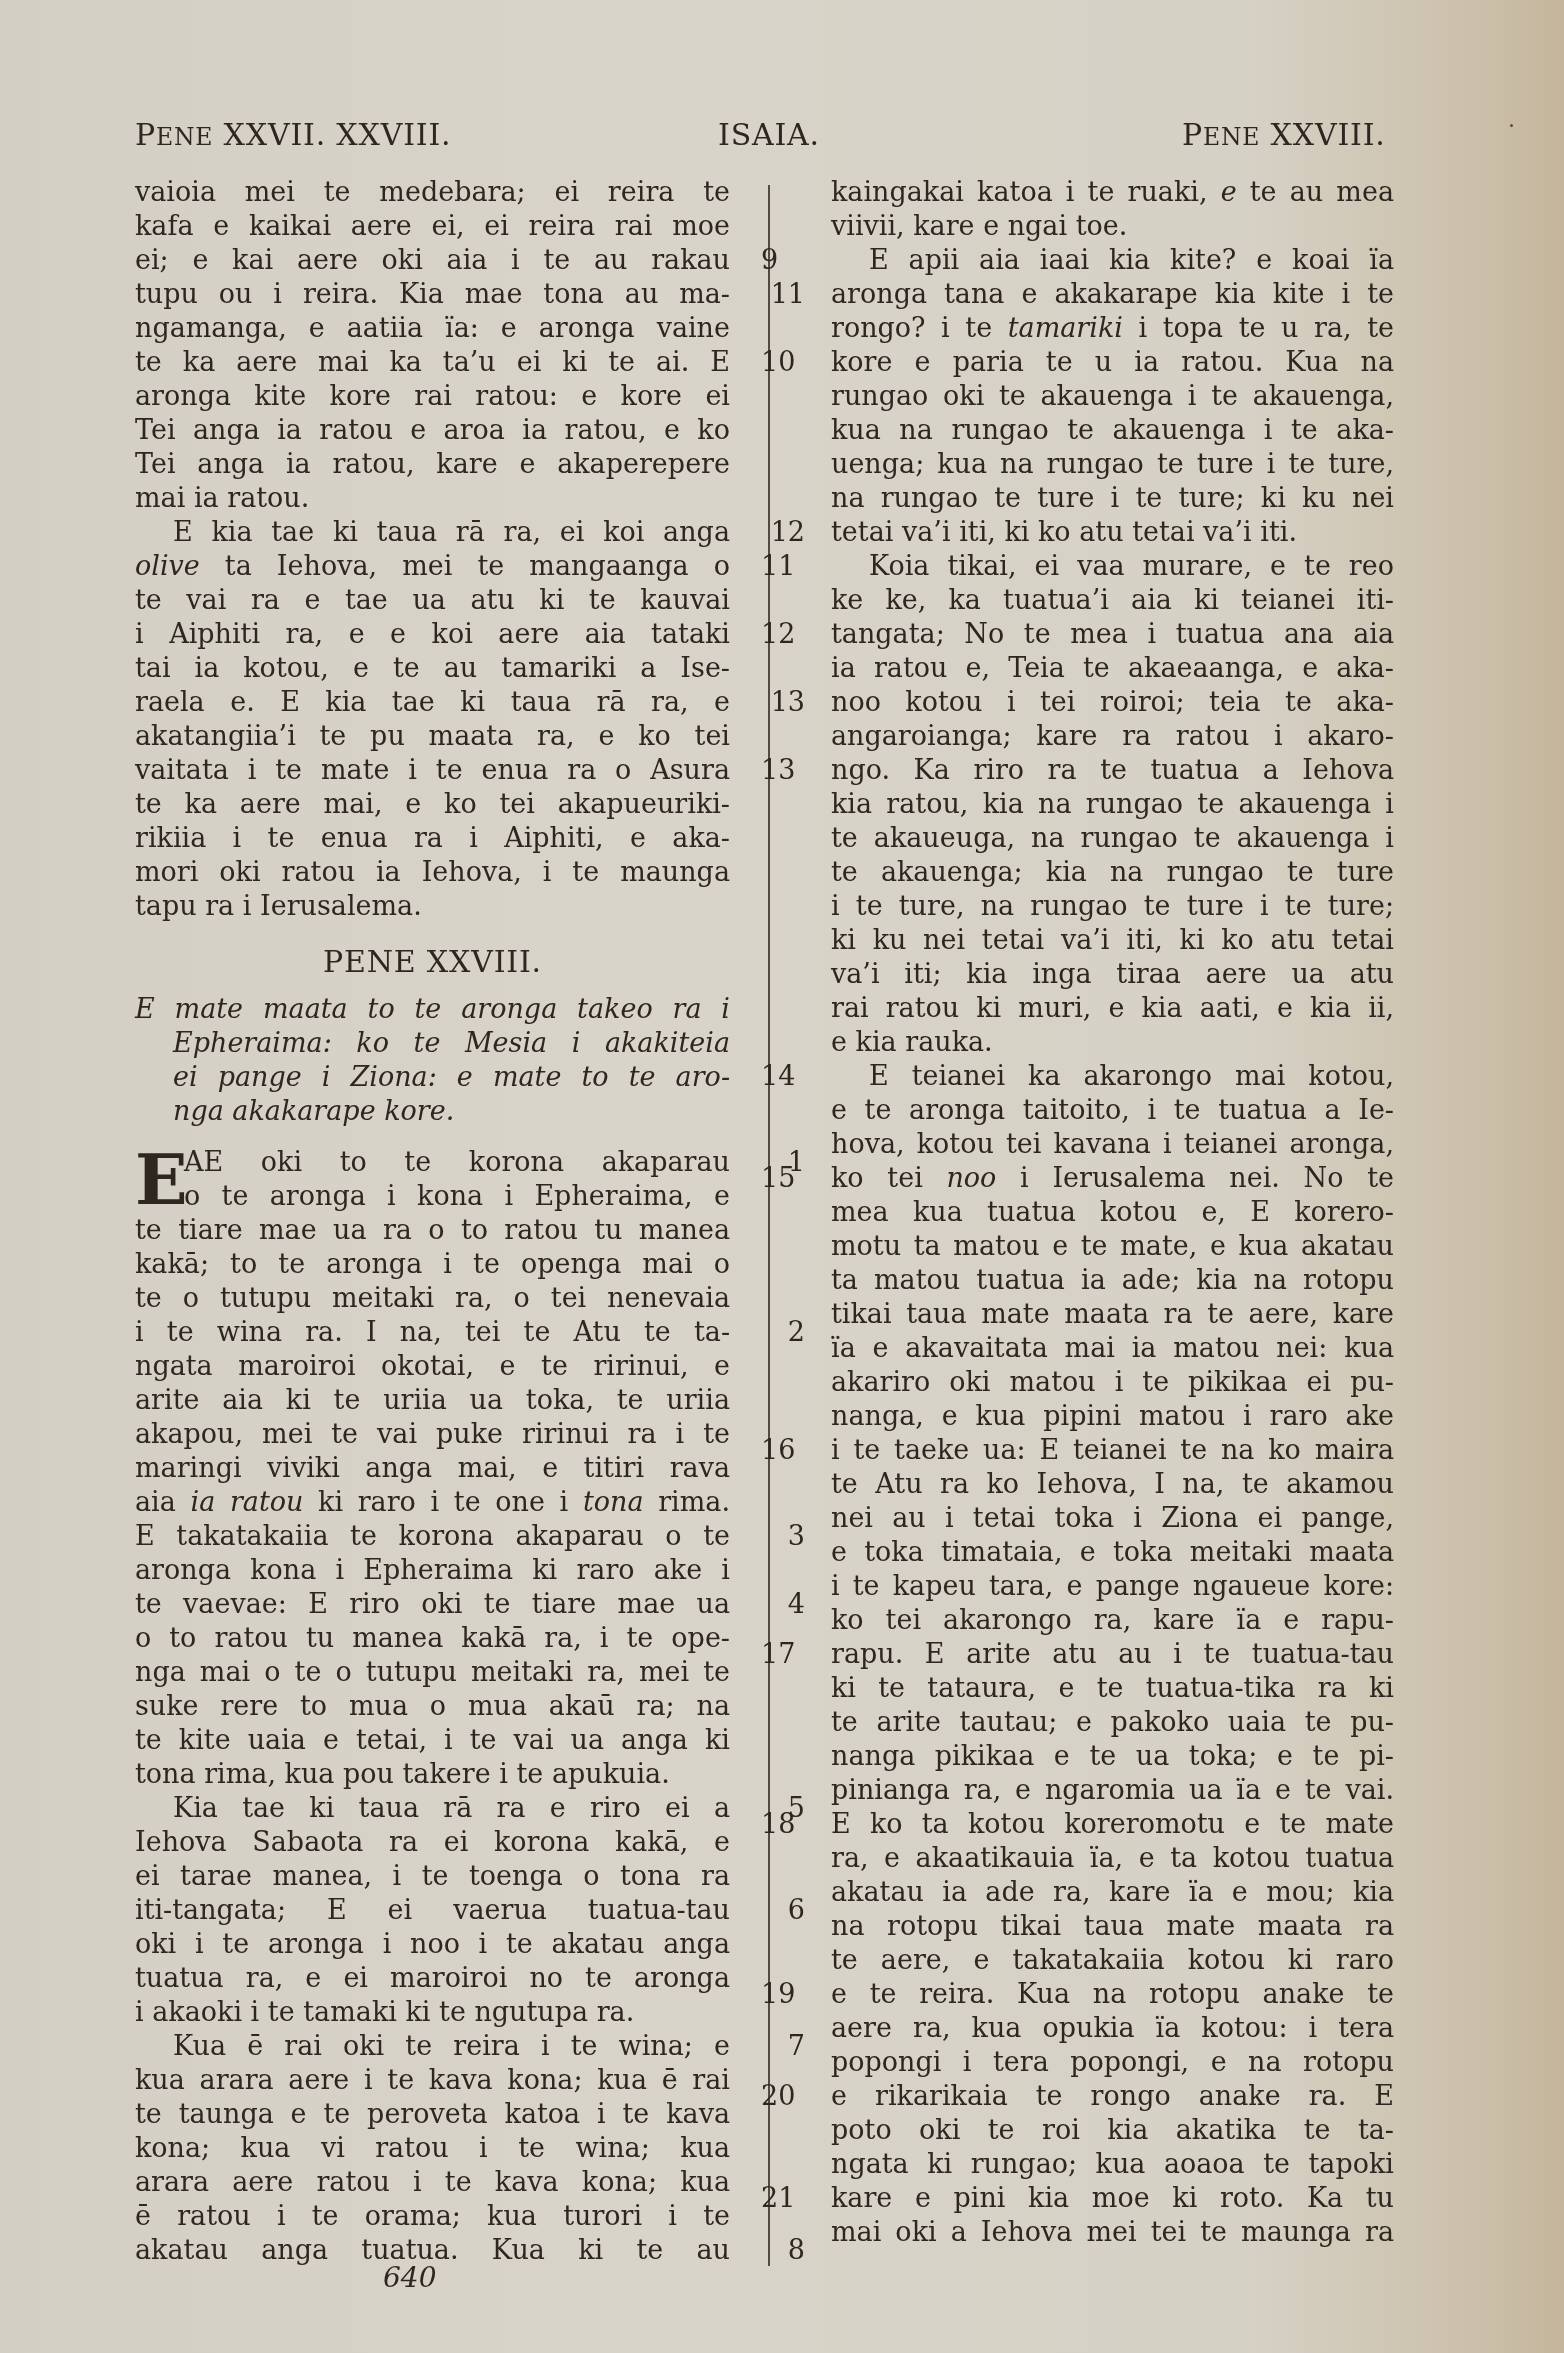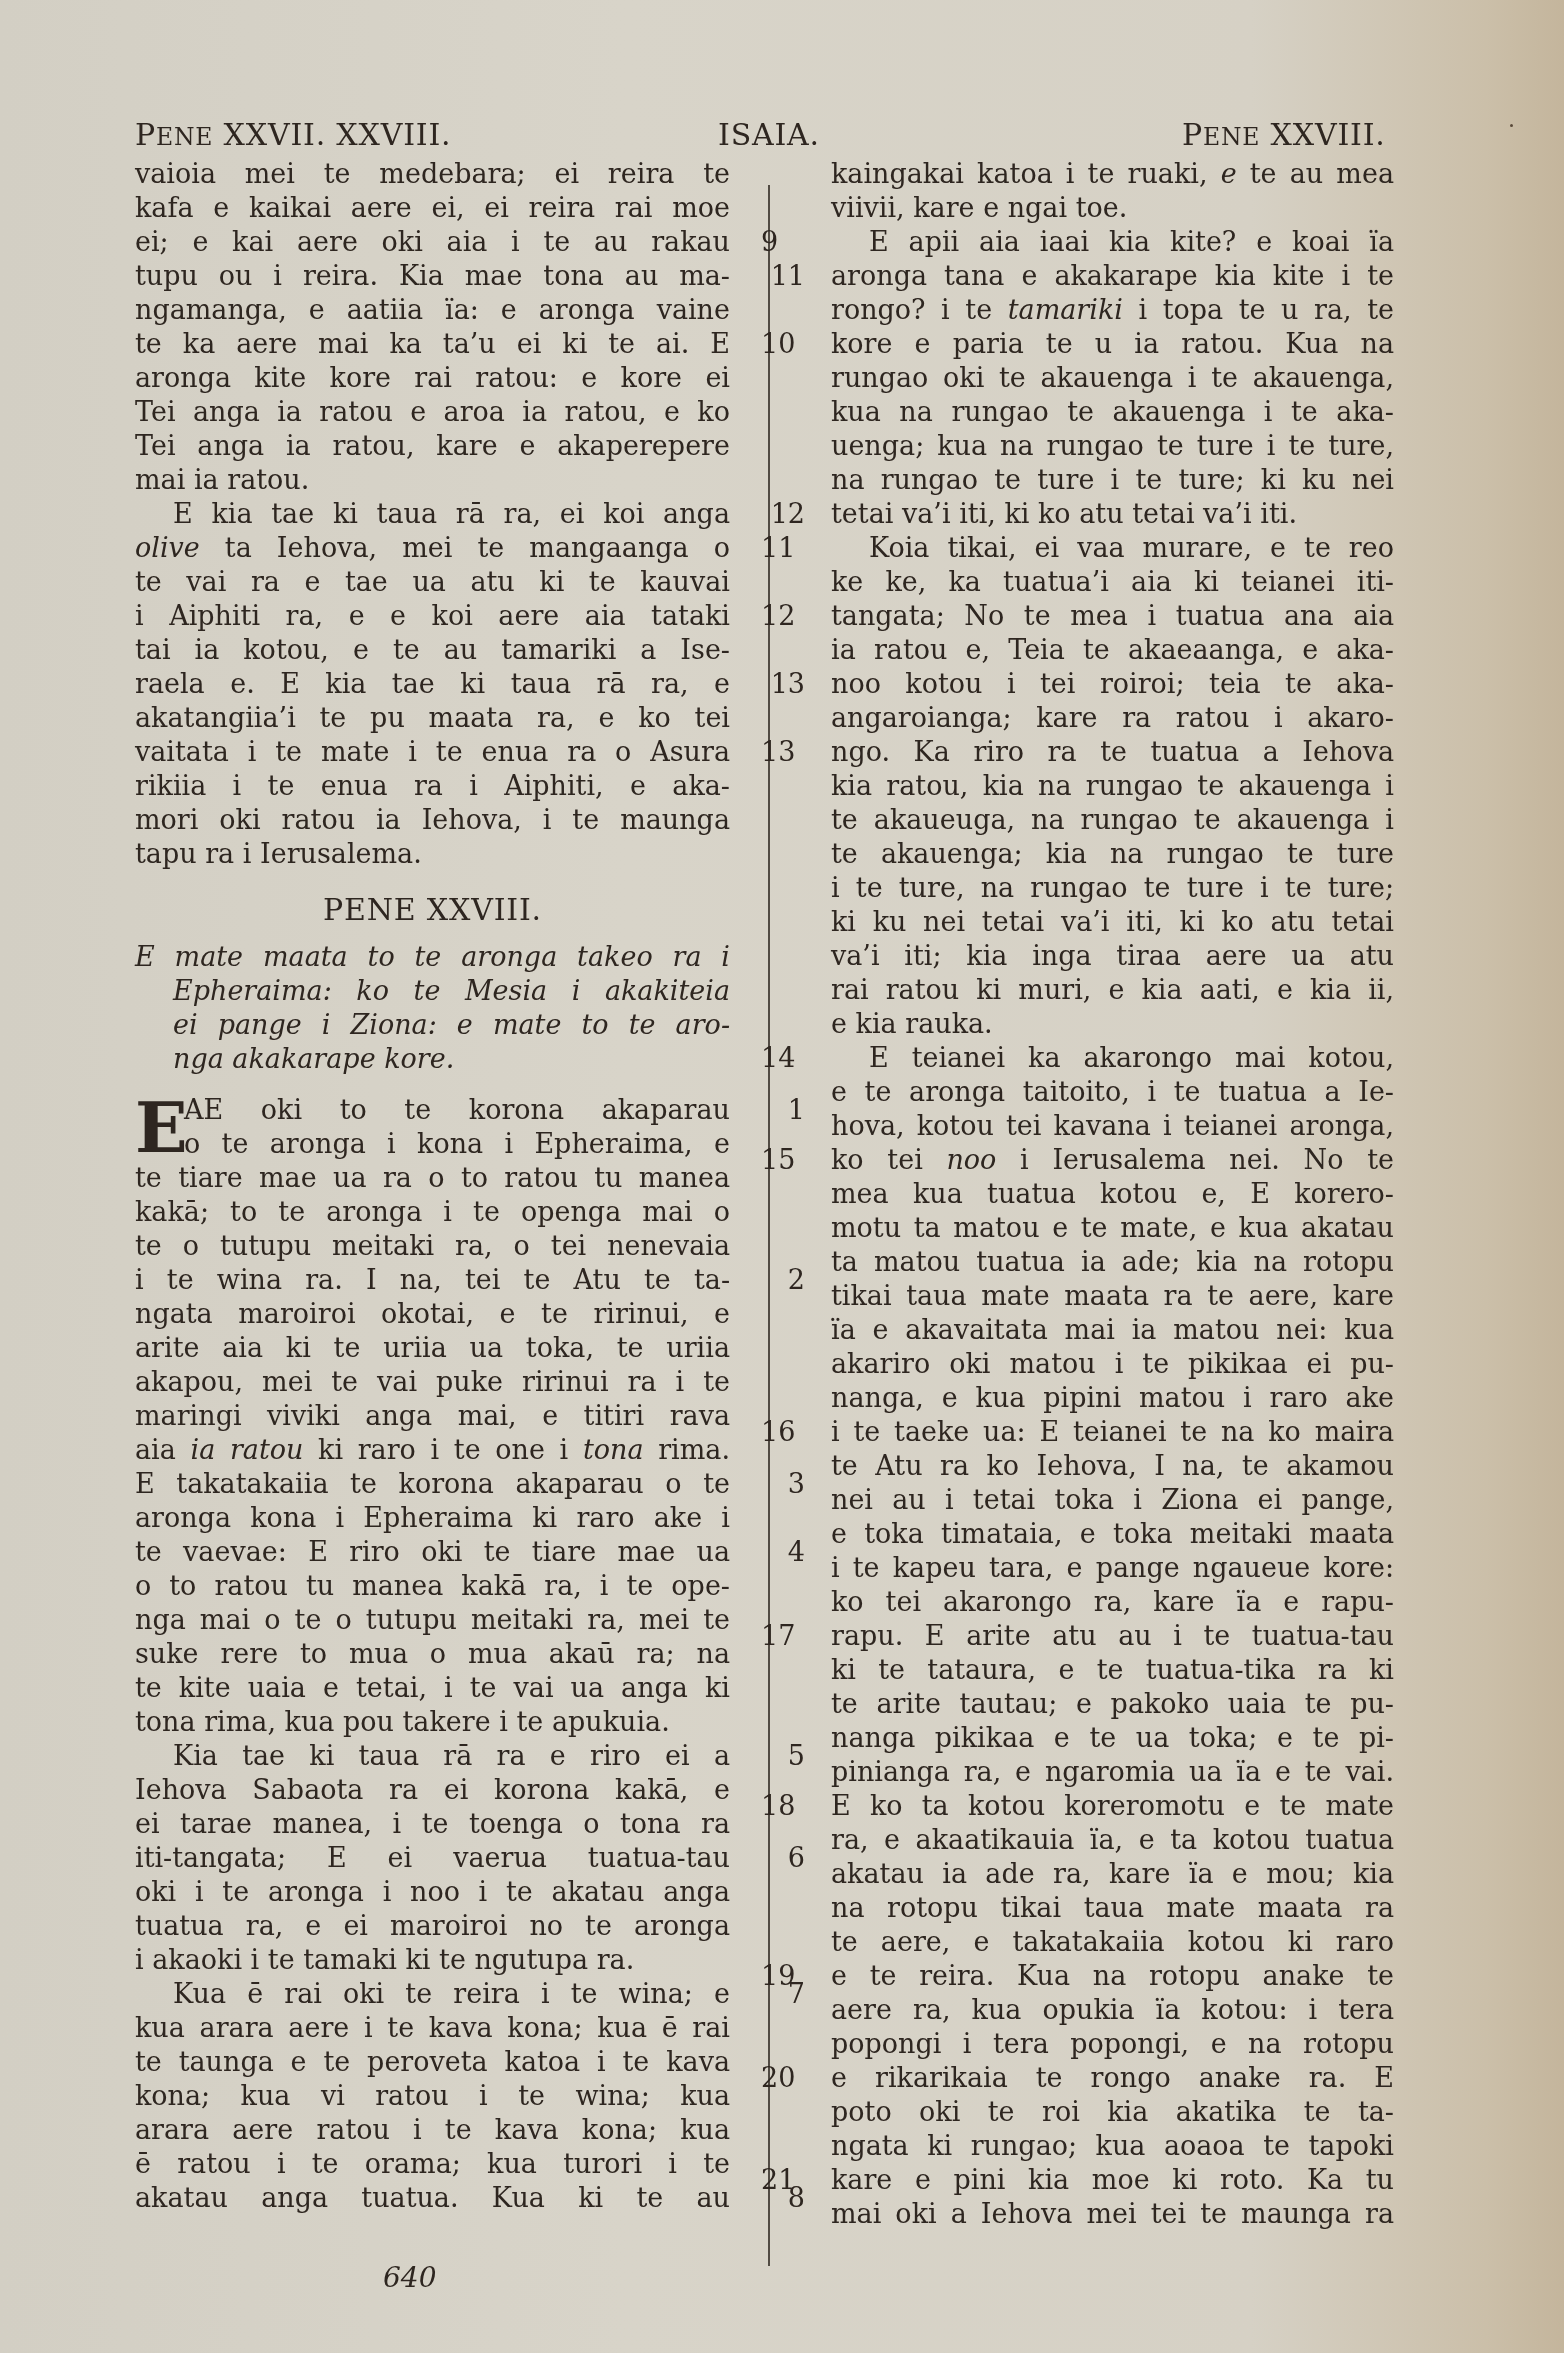--- a/index.html
+++ b/index.html
@@ -10,21 +10,21 @@
     color:#2e2620;
     position:relative;
   }
   .page { position:absolute; left:0; top:0; width:1565px; height:2272px; }
   .hdr { position:absolute; top:117px; font-size:30px; letter-spacing:0.8px; white-space:nowrap; }
   .hdr .sc { font-size:23.5px; }
   #hdr-left { left:135px; }
   #hdr-center { left:718px; }
   #hdr-right { left:1182px; }
   .divider { position:absolute; left:768px; top:185px; width:1.6px; height:2081px; background:#3a332b; opacity:.85; }
-  .col { position:absolute; top:157px; }
+  .col { position:absolute; top:175px; }
   #col-left { left:135px; width:595px; }
   #col-right { left:831px; width:563px; }
   .ln {
     height:34px; line-height:34px; font-size:27px; white-space:nowrap;
     text-align:justify; text-align-last:justify; position:relative;
     transform-origin:left center;
   }
   .ln.last { text-align-last:left; }
   .ln.ind { padding-left:38px; }
   .ln .vn { position:absolute; top:0; font-size:27px; }
@@ -65,20 +65,21 @@
         <div class="ln"><span>Tei anga ia ratou, kare e akaperepere</span></div>
         <div class="ln last"><span>mai ia ratou.</span></div>
         <div class="ln ind"><span>E kia tae ki taua rā ra, ei koi anga</span><span class="vn">12</span></div>
         <div class="ln"><span class="it">olive</span><span> ta Iehova, mei te mangaanga o</span></div>
         <div class="ln"><span>te vai ra e tae ua atu ki te kauvai</span></div>
         <div class="ln"><span>i Aiphiti ra, e e koi aere aia tataki</span></div>
         <div class="ln"><span>tai ia kotou, e te au tamariki a Ise-</span></div>
         <div class="ln"><span>raela e. E kia tae ki taua rā ra, e</span><span class="vn">13</span></div>
         <div class="ln"><span>akatangiia’i te pu maata ra, e ko tei</span></div>
         <div class="ln"><span>vaitata i te mate i te enua ra o Asura</span></div>
+        <div class="ln"><span>te ka aere mai, e ko tei akapueuriki-</span></div>
         <div class="ln"><span>rikiia i te enua ra i Aiphiti, e aka-</span></div>
         <div class="ln"><span>mori oki ratou ia Iehova, i te maunga</span></div>
         <div class="ln last"><span>tapu ra i Ierusalema.</span></div>
       </div>
     <div class="chap-title">PENE XXVIII.</div>
     <div class="summary" id="left-summary">
         <div class="ln">E mate maata to te aronga takeo ra i</div>
         <div class="ln sub">Epheraima: ko te Mesia i akakiteia</div>
         <div class="ln sub">ei pange i Ziona: e mate to te aro-</div>
         <div class="ln sub last">nga akakarape kore.</div>

